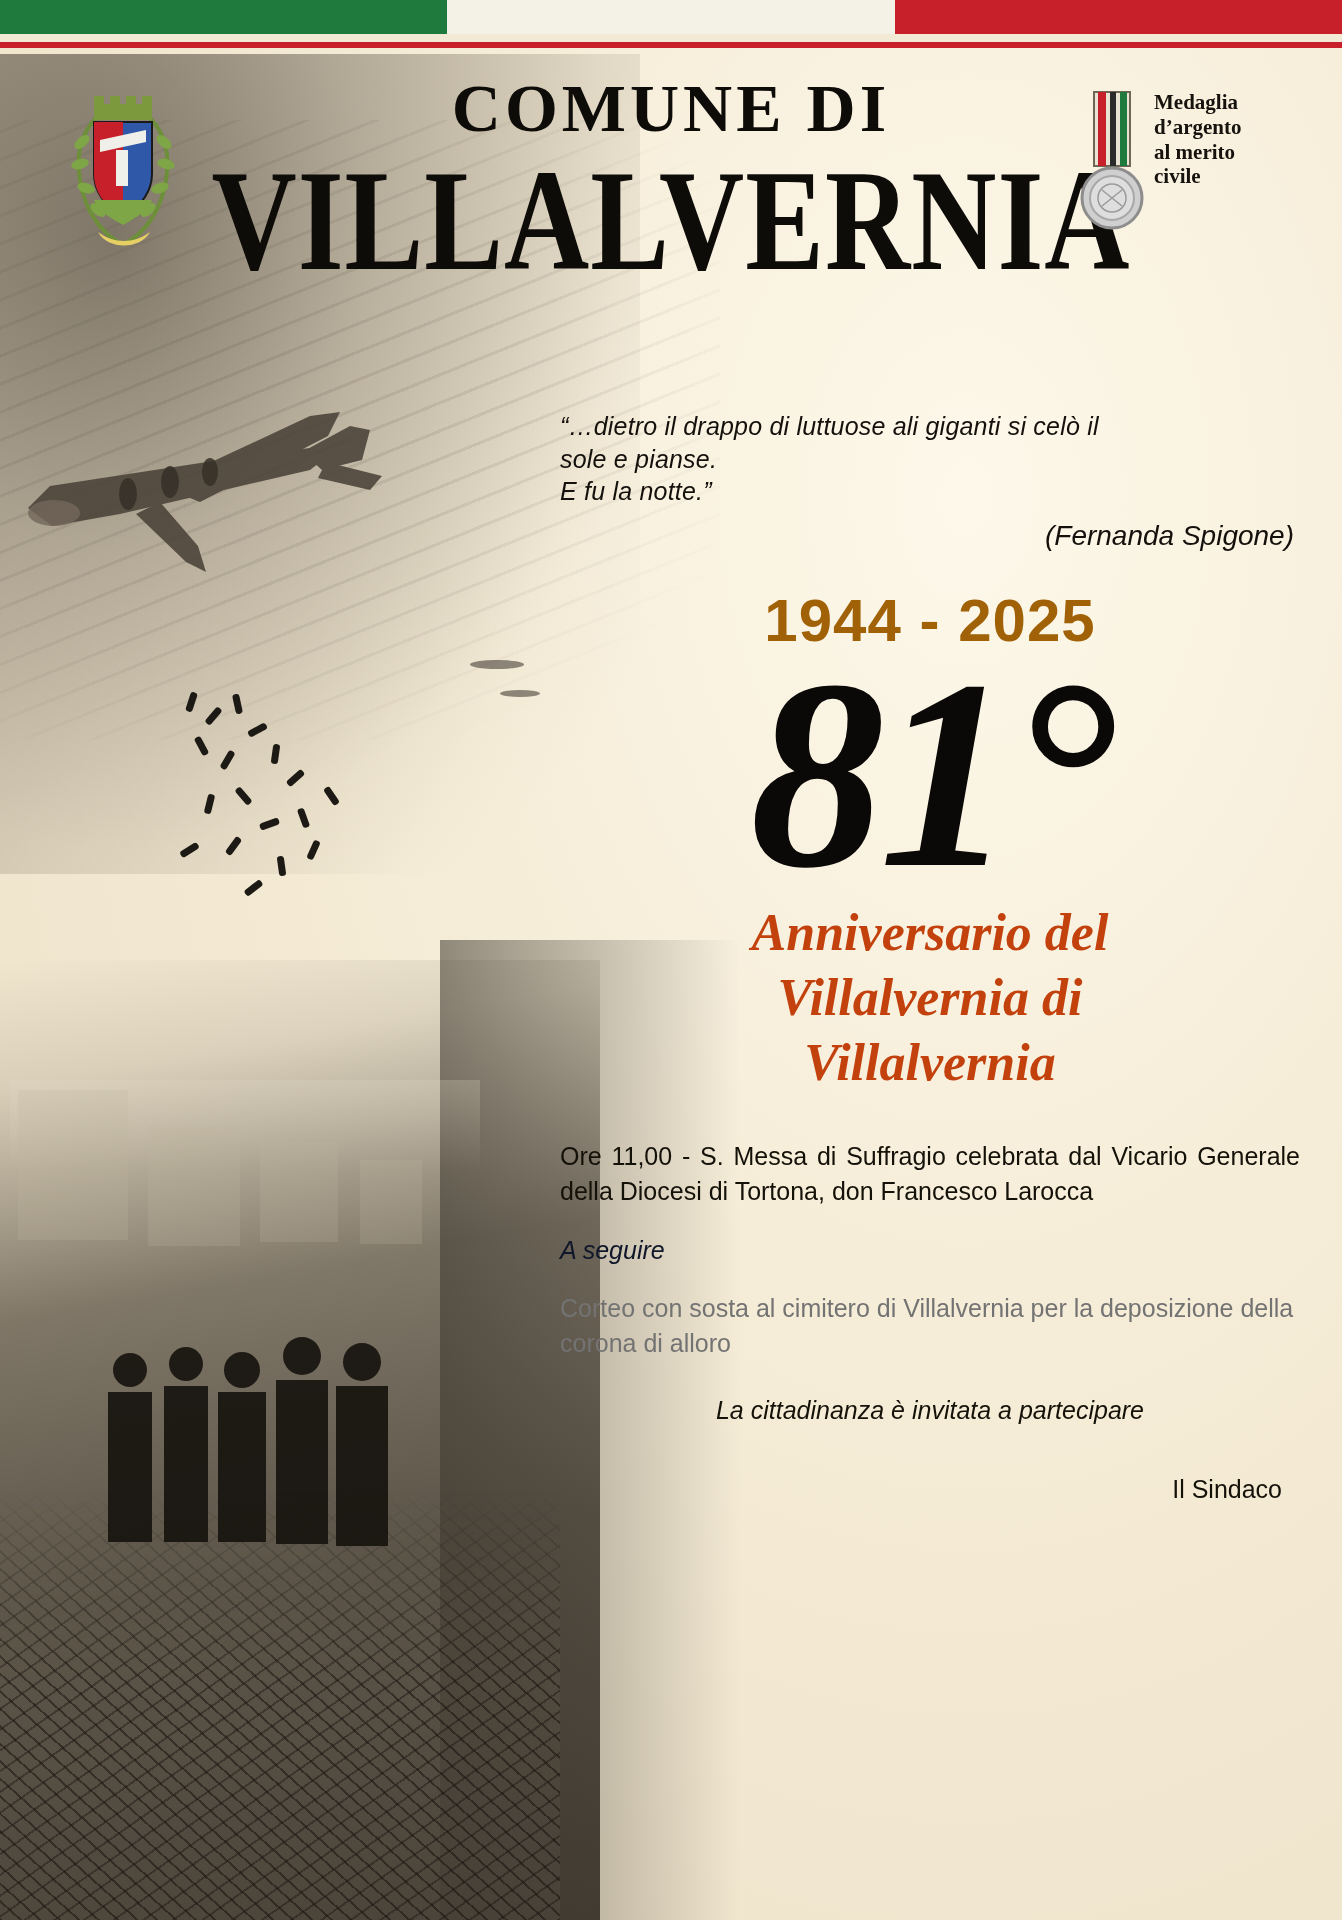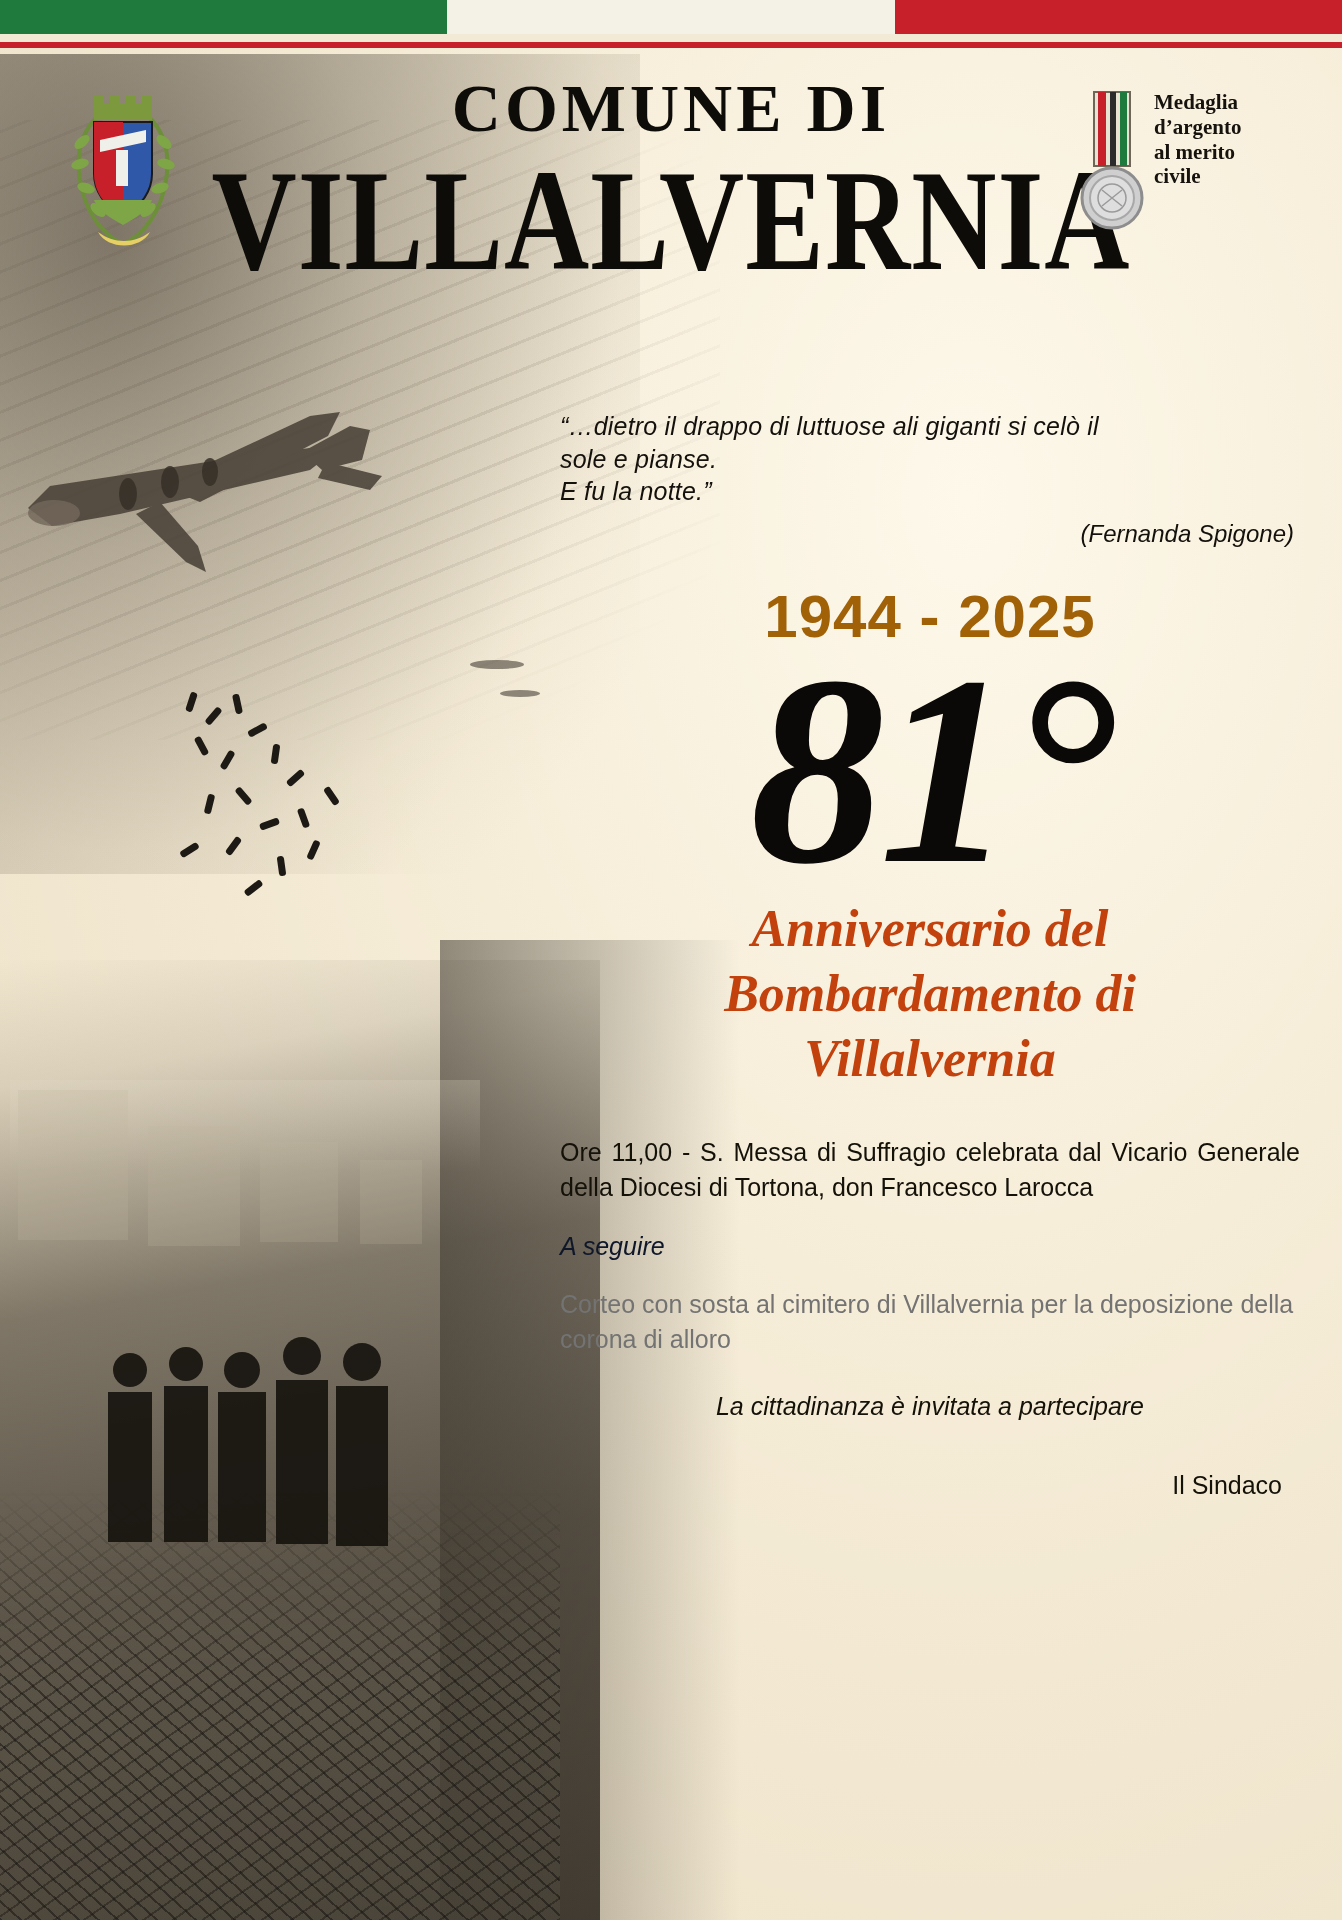--- a/index.html
+++ b/index.html
@@ -193,21 +193,21 @@
   }
   .quote {
     font-style: italic;
     font-size: 25px;
     line-height: 1.3;
     color: #14110d;
     letter-spacing: 0.2px;
   }
   .quote-author {
     font-style: italic;
-    font-size: 24px;
+    font-size: 28px;
     text-align: right;
     margin-top: 12px;
     color: #14110d;
     padding-right: 6px;
   }
   .years {
     text-align: center;
     font-size: 60px;
     font-weight: bold;
     color: #a16207;
@@ -451,21 +451,21 @@
       <div>sole e pianse.</div>
       <div>E fu la notte.”</div>
     </div>
     <div class="quote-author">(Fernanda Spigone)</div>
 
     <div class="years">1944 - 2025</div>
     <div class="big-number">81°</div>
 
     <div class="anniv">
       <div>Anniversario del</div>
-      <div>Bombardamento di</div>
+      <div>Villalvernia di</div>
       <div>Villalvernia</div>
     </div>
 
     <div class="program">Ore 11,00 - S. Messa di Suffragio celebrata dal Vicario Generale della Diocesi di Tortona, don Francesco Larocca</div>
     <div class="program-note">A seguire</div>
     <div class="program-2">Corteo con sosta al cimitero di Villalvernia per la deposizione della corona di alloro</div>
     <div class="invite">La cittadinanza è invitata a partecipare</div>
 
     <div class="signature">
       <div>Il Sindaco</div>

